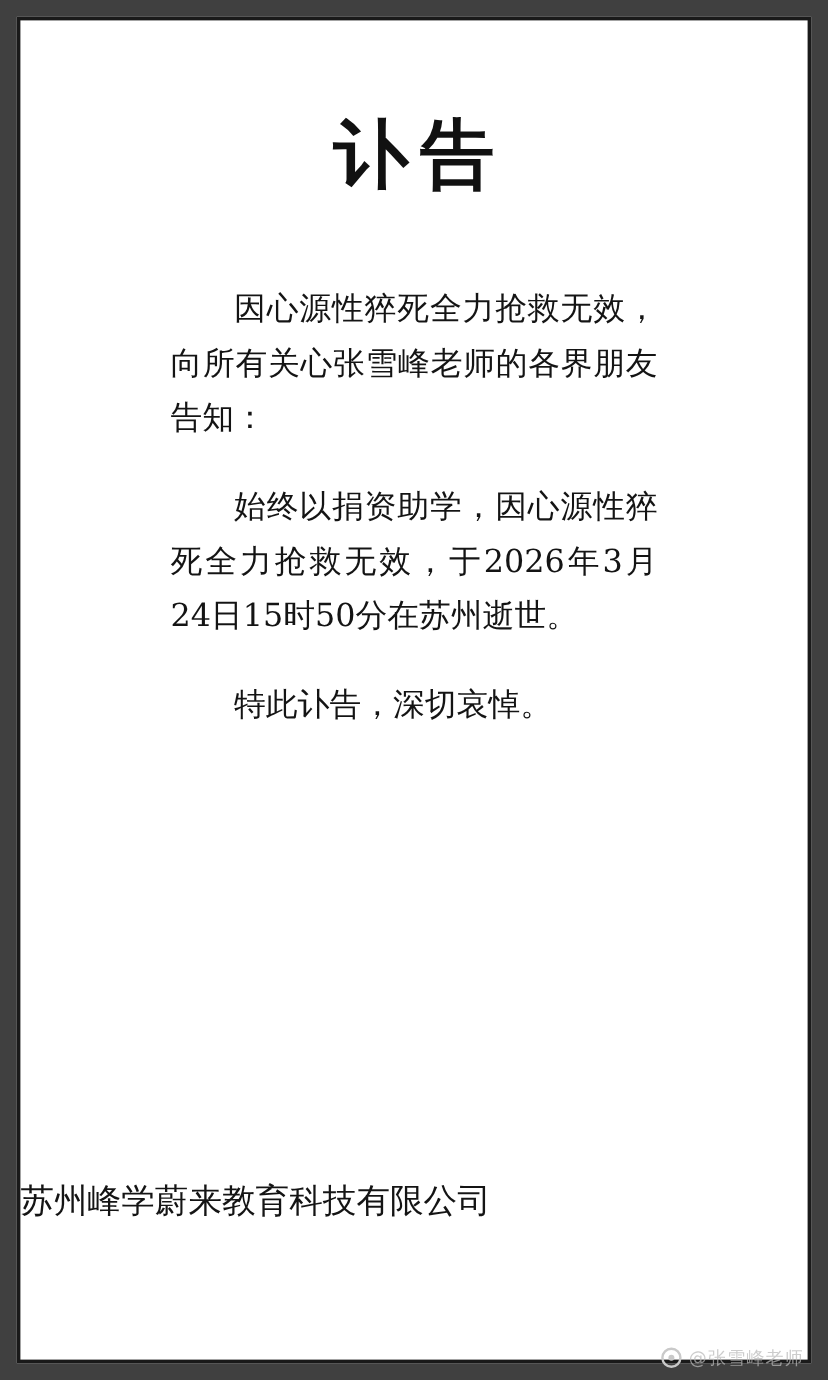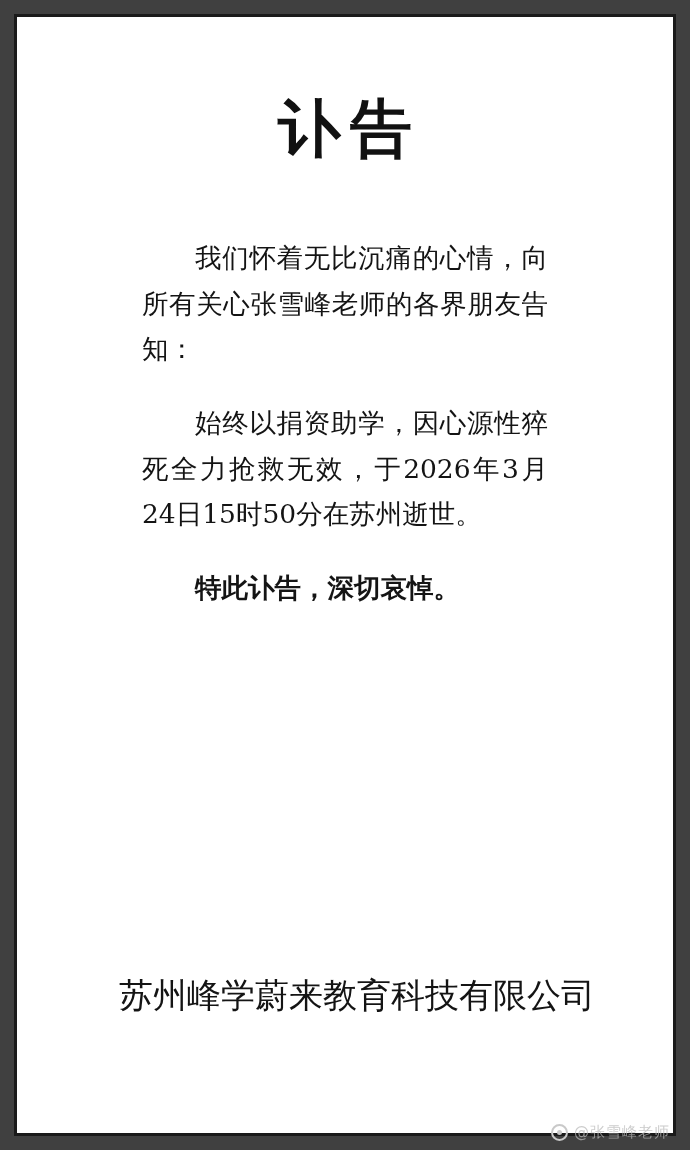--- a/index.html
+++ b/index.html
@@ -65,44 +65,43 @@
     font-size: 26.5px;
     line-height: 1.72;
     color: #141414;
     text-align: justify;
     text-justify: inter-ideograph;
     margin: 0 0 28px 0;
     text-indent: 53px;
   }
   .para:last-child {
     margin-bottom: 16px;
-    font-weight: bold;
   }
   .signature {
     position: absolute;
     left: 0;
     right: 0;
     bottom: 108px;
     padding-right: 78px;
     box-sizing: border-box;
-    text-align: right;
+    text-align: left;
     font-family: "DejaVu Serif", serif;
-    font-size: 34px;
+    font-size: 28px;
     line-height: 1.7;
     color: #141414;
   }
   .signature div {
     white-space: nowrap;
   }
   .watermark {
     position: absolute;
     right: 20px;
     bottom: 8px;
     display: flex;
-    align-items: center;
+    align-items: flex-start;
     gap: 6px;
     color: #b9b9b9;
     font-family: "DejaVu Sans", sans-serif;
     font-size: 15px;
     letter-spacing: 1px;
   }
   .weibo-eye {
     width: 17px;
     height: 17px;
     border-radius: 50%;
@@ -127,21 +126,21 @@
 </head>
 <body>
 
 <div class="page">
   <div class="frame">
     <div class="inner">
 
       <h1 class="notice-title">讣告</h1>
 
       <div class="body-block">
-        <p class="para">我们怀着无比沉痛的心情，向所有关心张雪峰老师的各界朋友告知：</p>
+        <p class="para">因心源性猝死全力抢救无效，向所有关心张雪峰老师的各界朋友告知：</p>
         <p class="para">始终以捐资助学，因心源性猝死全力抢救无效，于2026年3月24日15时50分在苏州逝世。</p>
         <p class="para">特此讣告，深切哀悼。</p>
       </div>
 
       <div class="signature">
         <div>苏州峰学蔚来教育科技有限公司</div>
       </div>
 
     </div>
   </div>

